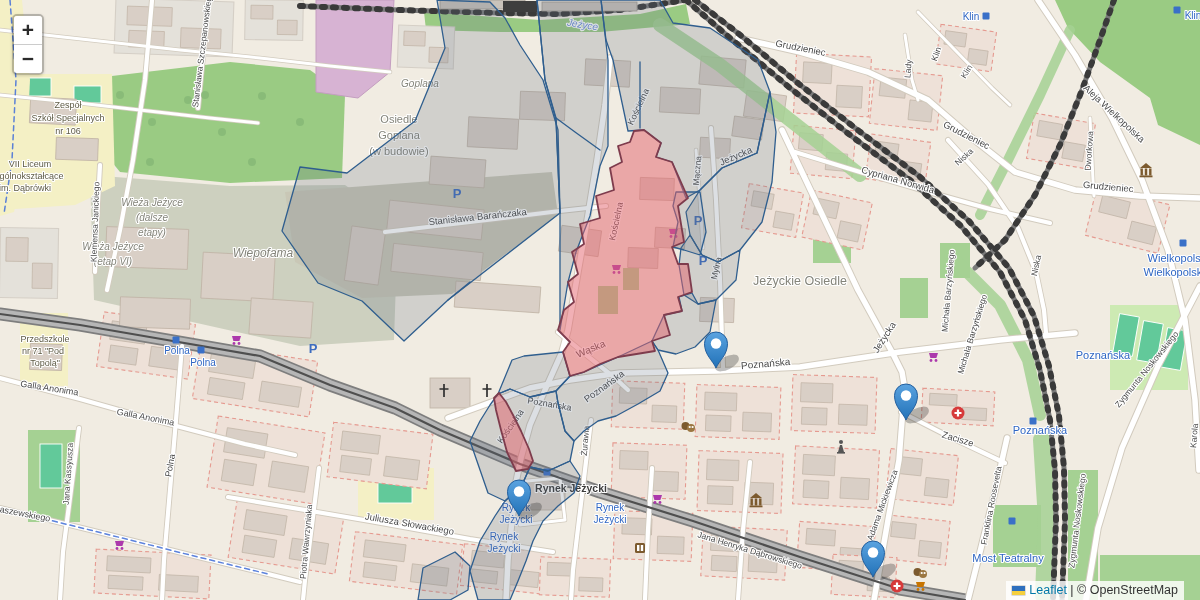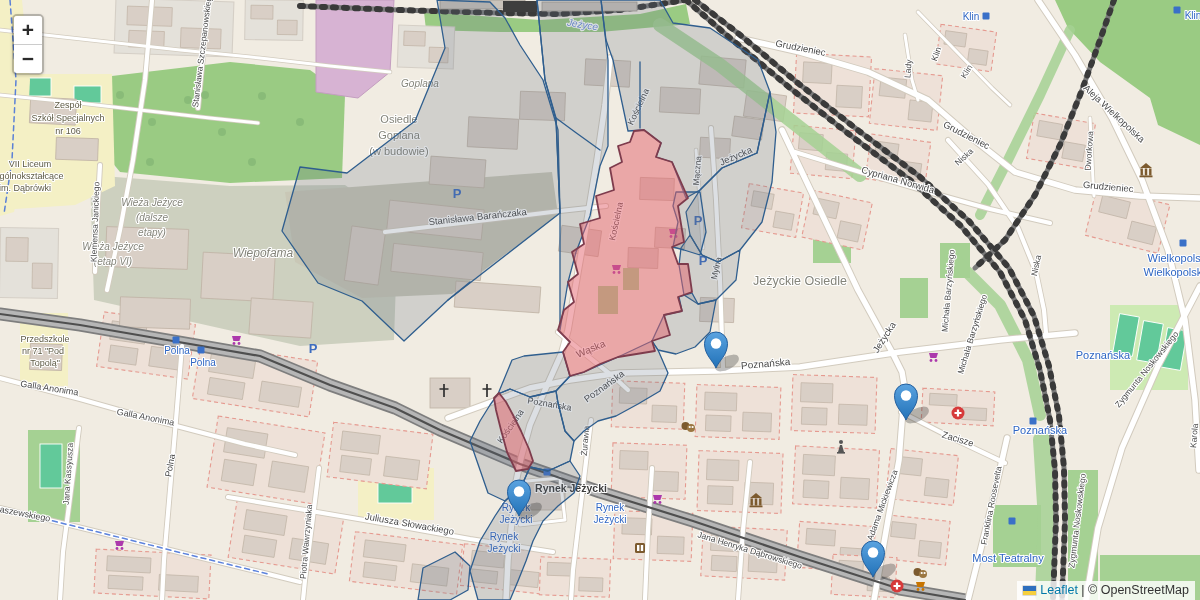--- a/index.html
+++ b/index.html
@@ -1,21 +1,21 @@
 <!DOCTYPE html>
 <html><head>
 <meta charset="utf-8">
 <style>
   html,body{margin:0;padding:0;background:#fff;}
   #app{position:relative;width:1200px;height:600px;overflow:hidden;font-family:"Liberation Sans",sans-serif;background:#f1ede4;}
   #map-svg{position:absolute;left:0;top:0;}
   .zoom-ctl{position:absolute;left:12px;top:14px;border:2px solid rgba(0,0,0,0.25);border-radius:5px;overflow:hidden;box-shadow:0 1px 3px rgba(0,0,0,.15);}
   .zoom-ctl a{display:block;width:28px;height:28px;line-height:27px;text-align:center;background:#fff;color:#2b2b2b;font-size:21px;font-weight:bold;cursor:pointer;text-decoration:none;}
   .zoom-ctl a:first-child{border-bottom:1px solid #ccc;}
-  .attrib{position:absolute;right:5px;bottom:0;background:rgba(255,255,255,0.82);font-size:12.5px;color:#333;padding:2px 6px 3px 6px;white-space:nowrap;}
+  .attrib{position:absolute;right:16px;bottom:0;background:rgba(255,255,255,0.82);font-size:12.5px;color:#333;padding:2px 6px 3px 6px;white-space:nowrap;}
   .attrib a{color:#0078A8;text-decoration:none;}
   .flag{display:inline-block;width:13px;height:9px;margin-right:4px;vertical-align:-1px;box-shadow:0 0 0 0.5px #bbb;}
   .flag .b{display:block;width:13px;height:4.5px;background:#2e6fbe;}
   .flag .y{display:block;width:13px;height:4.5px;background:#f5cf3e;}
 </style>
 </head>
 <body>
 
 <div id="app">
   <svg id="map-svg" width="1200" height="600" viewBox="0 0 1200 600">

